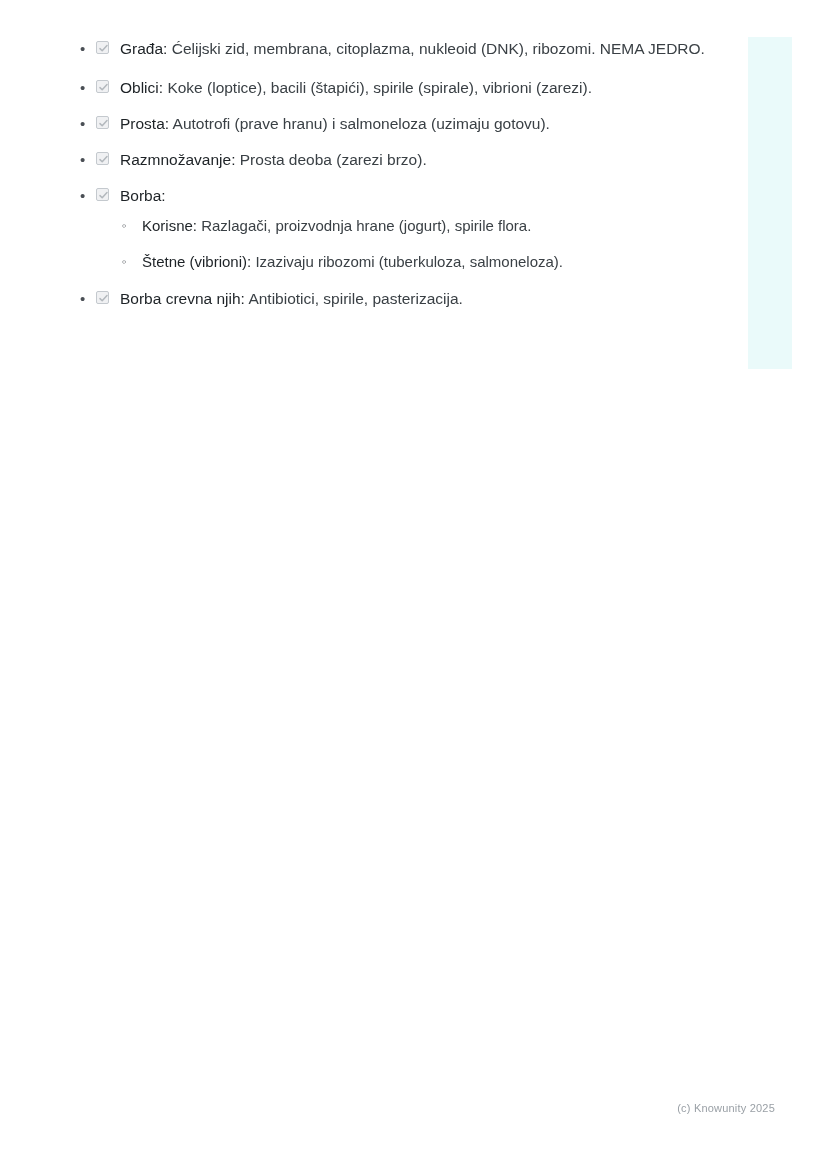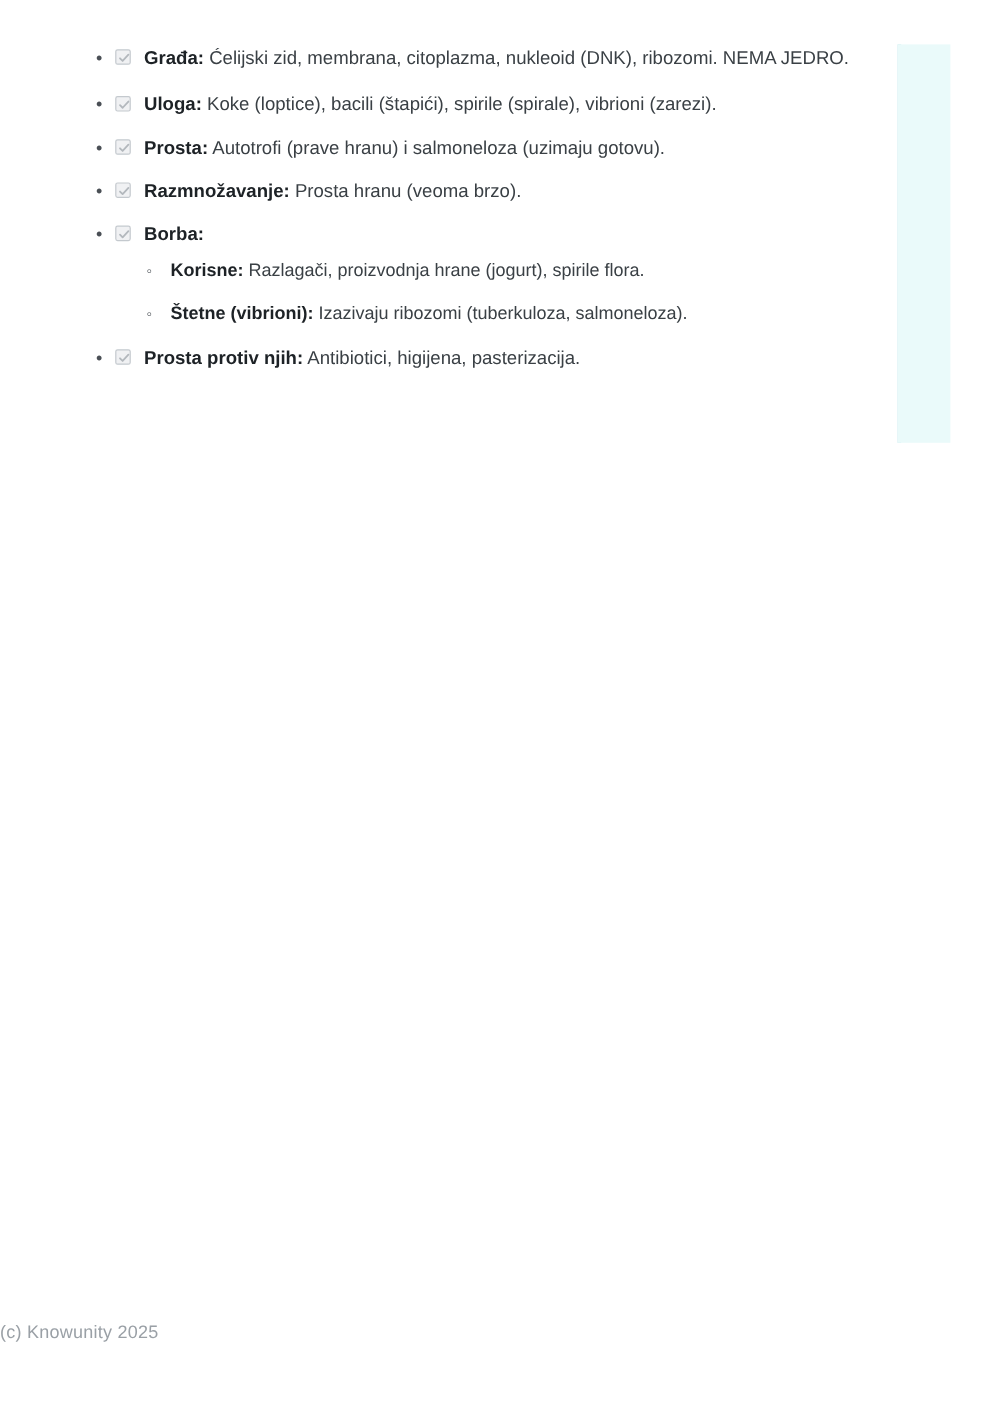--- a/index.html
+++ b/index.html
@@ -82,21 +82,21 @@
     background: #f0f1f3;
     box-sizing: border-box;
   }
   li.item .checkbox svg {
     position: absolute;
     left: 1px;
     top: 1px;
   }
 
   .lbl {
-    font-weight: bold;
+    font-weight: normal;
     color: #1d2226;
   }
   .txt {
     color: #3a4045;
   }
 
   ul.level2 {
     list-style: none;
     margin: 6px 0 0 0;
     padding: 0;
@@ -120,21 +120,22 @@
   .sub-block {
     margin-top: 2px;
     margin-left: 0px;
   }
 
   .footer {
     position: absolute;
     left: 0;
     top: 1102px;
     width: 775px;
-    font-size: 15px;
+    text-align: right;
+    font-size: 11px;
     color: #9aa0a6;
     letter-spacing: 0.2px;
   }
 </style>
 </head>
 <body>
 
 <div class="page">
 
   <div class="side-panel-edge"></div>
@@ -153,41 +154,41 @@
         <span class="lbl">Građa:</span><span class="txt"> Ćelijski zid, membrana, citoplazma, nukleoid (DNK), ribozomi. NEMA JEDRO.</span>
       </li>
 
       <li class="item tight">
         <span class="bullet">•</span>
         <span class="checkbox">
           <svg width="11" height="11" viewBox="0 0 11 11" aria-hidden="true">
             <path d="M2 5.6 L4.2 7.8 L9 2.6" stroke="#b3b8bd" stroke-width="1.5" fill="none" stroke-linecap="round" stroke-linejoin="round"></path>
           </svg>
         </span>
-        <span class="lbl">Uloga:</span><span class="txt"> Koke (loptice), bacili (štapići), spirile (spirale), vibrioni (zarezi).</span>
+        <span class="lbl">Oblici:</span><span class="txt"> Koke (loptice), bacili (štapići), spirile (spirale), vibrioni (zarezi).</span>
       </li>
 
       <li class="item tight">
         <span class="bullet">•</span>
         <span class="checkbox">
           <svg width="11" height="11" viewBox="0 0 11 11" aria-hidden="true">
             <path d="M2 5.6 L4.2 7.8 L9 2.6" stroke="#b3b8bd" stroke-width="1.5" fill="none" stroke-linecap="round" stroke-linejoin="round"></path>
           </svg>
         </span>
         <span class="lbl">Prosta:</span><span class="txt"> Autotrofi (prave hranu) i salmoneloza (uzimaju gotovu).</span>
       </li>
 
       <li class="item tight">
         <span class="bullet">•</span>
         <span class="checkbox">
           <svg width="11" height="11" viewBox="0 0 11 11" aria-hidden="true">
             <path d="M2 5.6 L4.2 7.8 L9 2.6" stroke="#b3b8bd" stroke-width="1.5" fill="none" stroke-linecap="round" stroke-linejoin="round"></path>
           </svg>
         </span>
-        <span class="lbl">Razmnožavanje:</span><span class="txt"> Prosta hranu (veoma brzo).</span>
+        <span class="lbl">Razmnožavanje:</span><span class="txt"> Prosta deoba (zarezi brzo).</span>
       </li>
 
       <li class="item tight">
         <span class="bullet">•</span>
         <span class="checkbox">
           <svg width="11" height="11" viewBox="0 0 11 11" aria-hidden="true">
             <path d="M2 5.6 L4.2 7.8 L9 2.6" stroke="#b3b8bd" stroke-width="1.5" fill="none" stroke-linecap="round" stroke-linejoin="round"></path>
           </svg>
         </span>
         <span class="lbl">Borba:</span><span class="txt"></span>
@@ -206,20 +207,20 @@
         </div>
       </li>
 
       <li class="item">
         <span class="bullet">•</span>
         <span class="checkbox">
           <svg width="11" height="11" viewBox="0 0 11 11" aria-hidden="true">
             <path d="M2 5.6 L4.2 7.8 L9 2.6" stroke="#b3b8bd" stroke-width="1.5" fill="none" stroke-linecap="round" stroke-linejoin="round"></path>
           </svg>
         </span>
-        <span class="lbl">Prosta protiv njih:</span><span class="txt"> Antibiotici, higijena, pasterizacija.</span>
+        <span class="lbl">Borba crevna njih:</span><span class="txt"> Antibiotici, spirile, pasterizacija.</span>
       </li>
 
     </ul>
   </div>
 
   <div class="footer">(c) Knowunity 2025</div>
 </div>
 
 </body></html>

